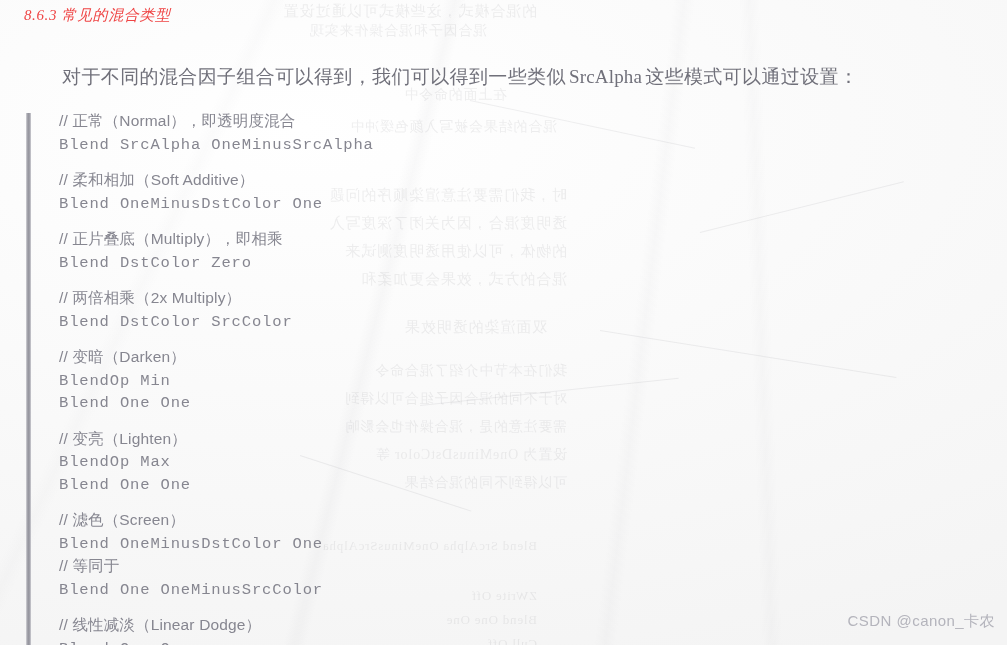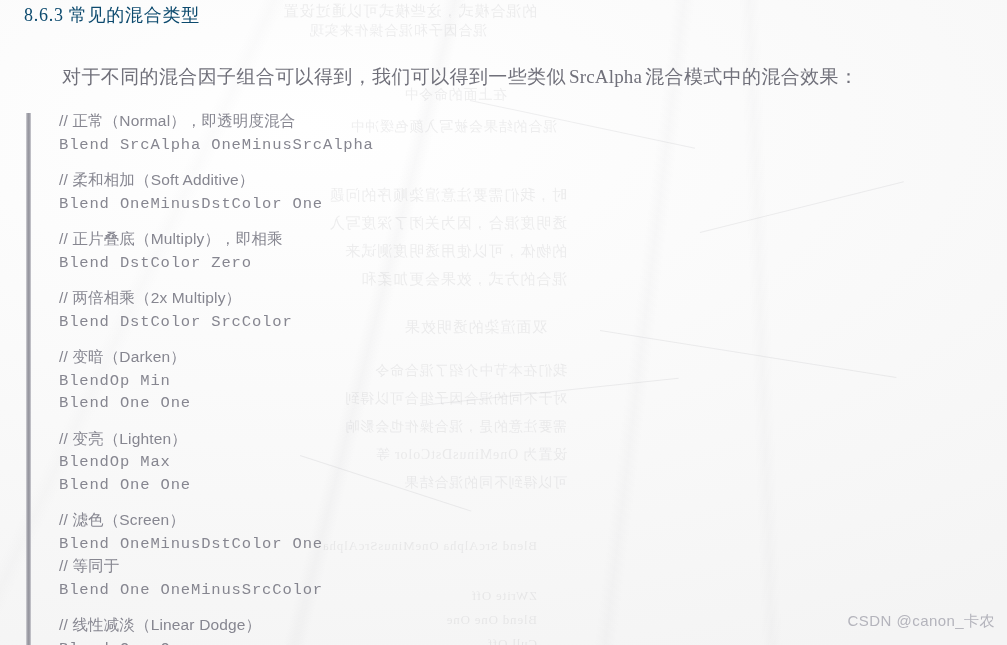--- a/index.html
+++ b/index.html
@@ -61,25 +61,26 @@
     pointer-events: none;
     background: rgba(140,140,150,0.13);
     transform-origin: left center;
   }
 
   
   .heading {
     position: absolute;
     left: 24px;
     top: 0px;
-    font-size: 18px;
+    font-size: 15px;
     line-height: 30px;
-    color: #0c4a6e;
+    color: #ef4444;
     letter-spacing: 0.04em;
     white-space: nowrap;
+    font-style: italic;
   }
 
   
   .body-para {
     position: absolute;
     left: 24px;
     top: 40px;
     width: 940px;
     font-size: 19px;
     line-height: 36px;
@@ -170,21 +171,21 @@
 
   <div class="grain"></div>
   <div class="scratch" style="left:470px; top:100px; width:230px; height:1px; transform:rotate(12deg);"></div>
   <div class="scratch" style="left:600px; top:330px; width:300px; height:1px; transform:rotate(9deg);"></div>
   <div class="scratch" style="left:420px; top:405px; width:260px; height:1px; transform:rotate(-6deg);"></div>
   <div class="scratch" style="left:700px; top:232px; width:210px; height:1px; transform:rotate(-14deg);"></div>
   <div class="scratch" style="left:300px; top:455px; width:180px; height:1px; transform:rotate(18deg);"></div>
 
   <div class="heading">8.6.3 常见的混合类型</div>
 
-  <p class="body-para"><span>对于不同的混合因子组合可以得到，我们可以得到一些类似</span><span class="ltn">SrcAlpha</span><span>混合模式中的混合效果：</span></p>
+  <p class="body-para"><span>对于不同的混合因子组合可以得到，我们可以得到一些类似</span><span class="ltn">SrcAlpha</span><span>这些模式可以通过设置：</span></p>
 
   <div class="code-block">
     <div class="gutter-bar"></div>
     <div class="code-lines" id="code-lines"><div class="ln"><span class="cn">// 正常（Normal），即透明度混合</span></div><div class="ln">Blend SrcAlpha OneMinusSrcAlpha</div><div class="ln blank"></div><div class="ln"><span class="cn">// 柔和相加（Soft Additive）</span></div><div class="ln">Blend OneMinusDstColor One</div><div class="ln blank"></div><div class="ln"><span class="cn">// 正片叠底（Multiply），即相乘</span></div><div class="ln">Blend DstColor Zero</div><div class="ln blank"></div><div class="ln"><span class="cn">// 两倍相乘（2x Multiply）</span></div><div class="ln">Blend DstColor SrcColor</div><div class="ln blank"></div><div class="ln"><span class="cn">// 变暗（Darken）</span></div><div class="ln">BlendOp Min</div><div class="ln">Blend One One</div><div class="ln blank"></div><div class="ln"><span class="cn">// 变亮（Lighten）</span></div><div class="ln">BlendOp Max</div><div class="ln">Blend One One</div><div class="ln blank"></div><div class="ln"><span class="cn">// 滤色（Screen）</span></div><div class="ln">Blend OneMinusDstColor One</div><div class="ln"><span class="cn">// 等同于</span></div><div class="ln">Blend One OneMinusSrcColor</div><div class="ln blank"></div><div class="ln"><span class="cn">// 线性减淡（Linear Dodge）</span></div><div class="ln">Blend One One</div></div>
   </div>
 
   <div class="watermark">CSDN @canon_卡农</div>
 
 </div>
 

